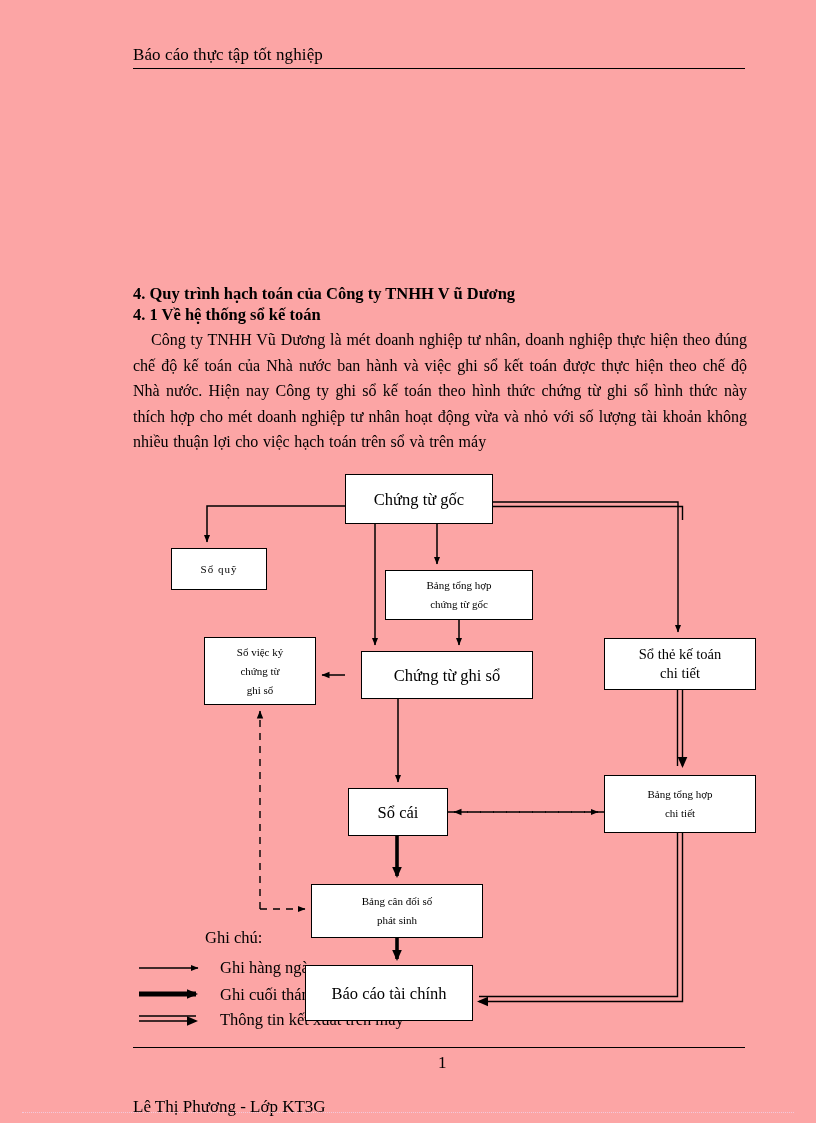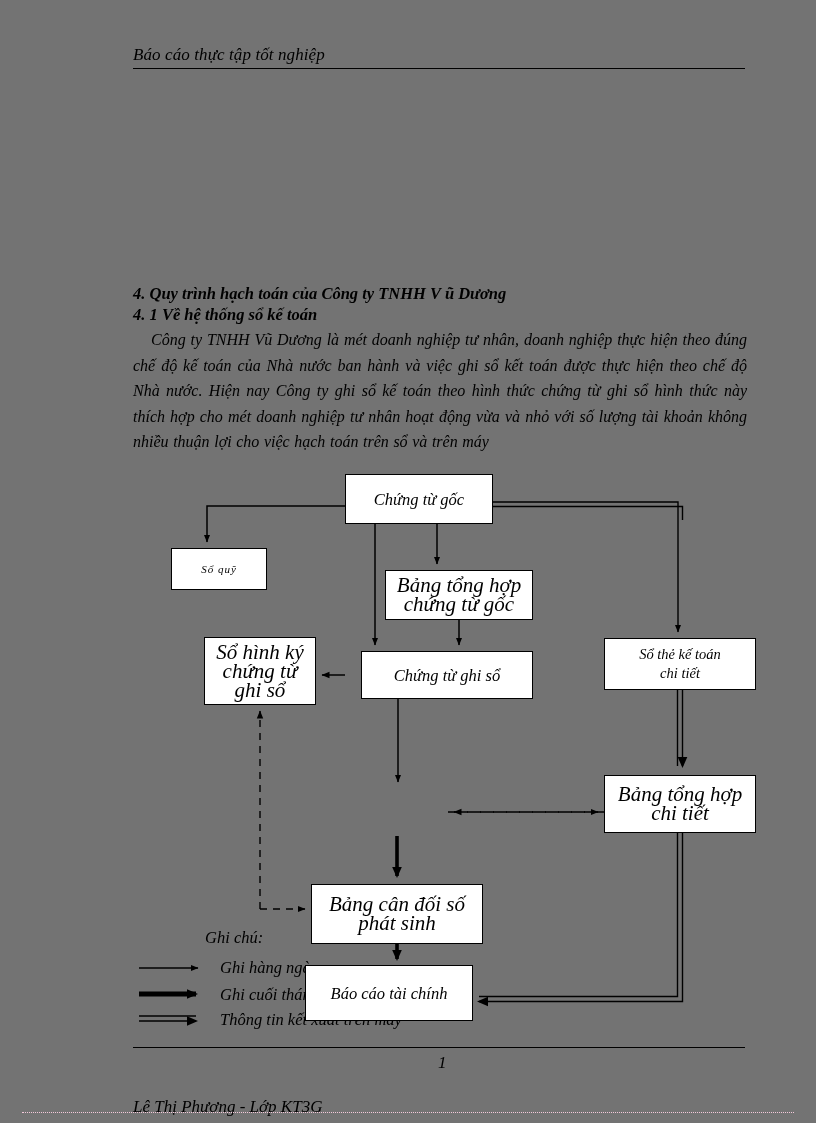--- a/index.html
+++ b/index.html
@@ -13,22 +13,21 @@
     position: relative;
     font-family: "Liberation Serif", "DejaVu Serif", serif;
     color: #000000;
     overflow: hidden;
   }
 
   
   #page {
     position: absolute;
     inset: 0;
-    background: #737373;
-    font-style: italic;
+    background: #fca5a5;
   }
 
   
   #doc-header {
     position: absolute;
     left: 133px;
     top: 44px;
     width: 612px;
   }
   #doc-header .hdr-text {
@@ -81,35 +80,35 @@
 
   .fcbox {
     position: absolute;
     border: 1.4px solid #000;
     background: #ffffff;
     box-sizing: border-box;
     display: flex;
     align-items: center;
     justify-content: center;
     text-align: center;
-    font-size: 21px;
+    font-size: 11px;
     line-height: 19px;
     z-index: 5;
   }
   .fcbox .lbl { display: block; padding: 0 4px; }
 
   #box-chung-tu-goc      { left: 345px; top: 474px; width: 148px; height: 50px; font-size: 16.5px; }
   #box-so-quy            { left: 171px; top: 548px; width: 96px;  height: 42px; font-size: 11px; letter-spacing: 1px; }
   #box-bang-th-ctg       { left: 385px; top: 570px; width: 148px; height: 50px; }
   #box-so-dang-ky        { left: 204px; top: 637px; width: 112px; height: 68px; }
   #box-chung-tu-ghi-so   { left: 361px; top: 651px; width: 172px; height: 48px; font-size: 16.5px; }
   #box-so-the-ke-toan    { left: 604px; top: 638px; width: 152px; height: 52px; font-size: 14.5px; }
   #box-so-cai            { left: 348px; top: 788px; width: 100px; height: 48px; font-size: 16.5px; }
   #box-bang-th-chi-tiet  { left: 604px; top: 775px; width: 152px; height: 58px; }
-  #box-bang-can-doi      { left: 311px; top: 884px; width: 172px; height: 60px; }
+  #box-bang-can-doi      { left: 311px; top: 884px; width: 172px; height: 54px; }
   #box-bao-cao-tc        { left: 305px; top: 965px; width: 168px; height: 56px; font-size: 16.5px; }
 
   
   #legend-title {
     position: absolute;
     left: 205px;
     top: 928px;
     font-size: 16.5px;
     z-index: 2;
   }
@@ -253,37 +252,40 @@
 
   <div class="fcbox" id="box-bang-th-ctg">
     <span class="lbl">
       <span>Bảng tổng hợp</span><br>
       <span>chứng từ gốc</span>
     </span>
   </div>
 
   <div class="fcbox" id="box-so-dang-ky">
     <span class="lbl">
-      <span>Sổ hình ký</span><br>
+      <span>Sổ việc ký</span><br>
       <span>chứng từ</span><br>
       <span>ghi sổ</span>
     </span>
   </div>
 
   <div class="fcbox" id="box-chung-tu-ghi-so">
     <span class="lbl">Chứng từ ghi sổ</span>
   </div>
 
   <div class="fcbox" id="box-so-the-ke-toan">
     <span class="lbl">
       <span>Sổ thẻ kế toán</span><br>
       <span>chi tiết</span>
     </span>
   </div>
 
+  <div class="fcbox" id="box-so-cai">
+    <span class="lbl">Sổ cái</span>
+  </div>
 
   <div class="fcbox" id="box-bang-th-chi-tiet">
     <span class="lbl">
       <span>Bảng tổng hợp</span><br>
       <span>chi tiết</span>
     </span>
   </div>
 
   <div class="fcbox" id="box-bang-can-doi">
     <span class="lbl">

